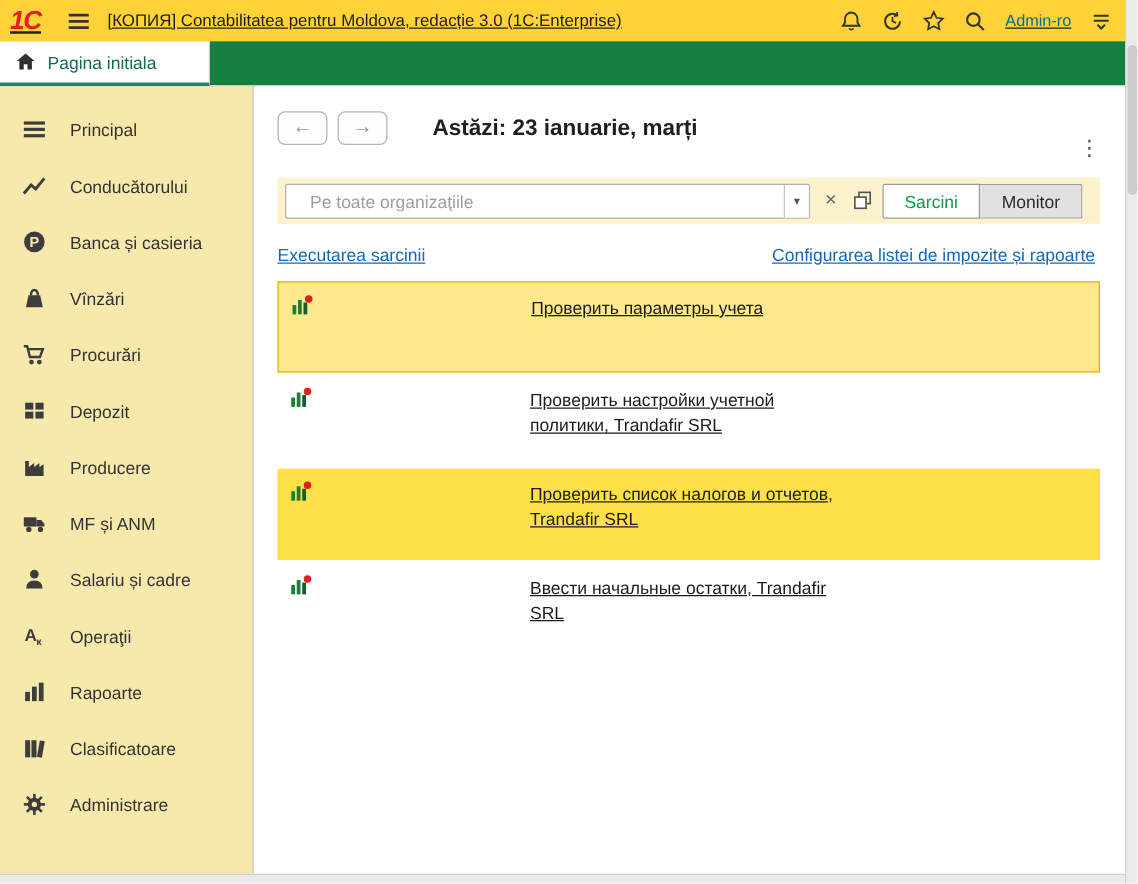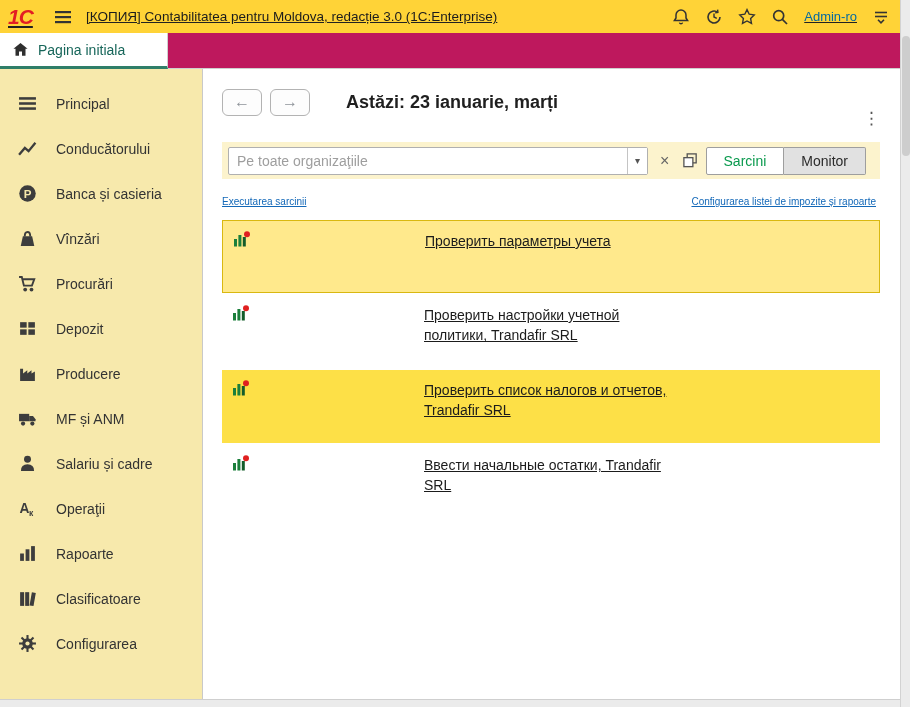--- a/index.html
+++ b/index.html
@@ -24,21 +24,21 @@
   
   .v-scrollbar {
     position:absolute; top:0; right:0; width:10px; height:707px;
     background:#ebebeb; border-left:1px solid #d2d2d2;
   }
   .v-thumb { position:absolute; top:36px; left:1px; width:8px; height:120px; background:#cdcdcd; border-radius:4px; }
 
   
   .tabbar {
     position:absolute; top:33px; left:0; width:900px; height:36px;
-    background:#be185d; border-bottom:1px solid #cfcfcf;
+    background:#15803d; border-bottom:1px solid #cfcfcf;
   }
   .tab-active {
     position:absolute; left:0; top:0; width:168px; height:36px; background:#fff;
     border-right:1px solid #cfcfcf; border-bottom:3px solid #2f7e68;
     display:flex; align-items:center; gap:9px; padding:0 12px; cursor:pointer;
   }
   .tab-label { font-size:14px; color:#17665a; }
 
   
   .sidebar {
@@ -61,38 +61,38 @@
   .page-title { font-size:18px; color:#1f1f1f; margin-left:28px;font-weight:bold; }
   .kebab { position:absolute; right:0; top:22px; font-size:17px; color:#555; cursor:pointer; line-height:1; }
 
   .filter-strip {
     margin-top:26px; height:37px; background:#fcf3cd;
     display:flex; align-items:center; padding:0 14px 0 6px;
   }
   .org-input-wrap { position:relative; width:420px; height:28px; }
   .org-input {
     width:100%; height:28px; border:1px solid #b0b0b0; background:#fff; border-radius:2px;
-    font-family:"Liberation Sans", sans-serif; font-size:14px; color:#333; padding:0 26px 0 8px; outline:none;
+    font-family:"Liberation Sans", sans-serif; font-size:14px; color:#333; padding:0 26px 0 19px; outline:none;
   }
   .org-input::placeholder { color:#9e9e9e; }
   .dd-btn {
     position:absolute; right:1px; top:1px; width:20px; height:26px; border-left:1px solid #c4c4c4;
     display:flex; align-items:center; justify-content:center; font-size:10px; color:#555; cursor:pointer; background:#fff;
   }
   .clear-btn { margin-left:8px; font-size:16px; color:#666; cursor:pointer; padding:2px 4px; }
   .pick-btn { margin-left:6px; width:23px; height:23px; display:flex; align-items:center; justify-content:center; cursor:pointer; }
   .seg-btn {
     height:28px; padding:0 17px; font-size:14px; border:1px solid #9e9e9e; cursor:pointer;
     display:flex; align-items:center; font-family:"Liberation Sans", sans-serif;
   }
   .btn-sarcini { margin-left:auto; background:#fff; color:#0a9a4e; border-radius:2px 0 0 2px; }
   .btn-monitor { background:#e1e1e1; color:#2b2b2b; border-left:none; border-radius:0 2px 2px 0; }
 
   .links-row { margin-top:17px; display:flex; justify-content:space-between; padding-right:4px; }
-  .blue-link { font-size:10px; color:#1368b8; text-decoration:underline; cursor:pointer; }
+  .blue-link { font-size:14px; color:#1368b8; text-decoration:underline; cursor:pointer; }
 
   .tasks { margin-top:13px; }
   .task-row { position:relative; height:73px; margin-bottom:2px; background:#fff; }
   .task-row.striped { background:#fde047; }
   .task-row.selected { background:#ffe98c; border:1px solid #d9b810; }
   .task-icn { position:absolute; left:9px; top:9px; width:19px; height:19px; }
   .task-link {
     display:inline-block; margin:10px 0 0 202px; max-width:250px;
     font-size:14px; line-height:1.45; color:#1b1b1b; text-decoration:underline; cursor:pointer;
   }
@@ -283,21 +283,21 @@
         <rect x="1" y="8" width="4" height="2"></rect>
           <rect x="13" y="8" width="4" height="2"></rect>
         <rect x="8" y="1" width="2" height="4" transform="rotate(45 9 9)"></rect>
           <rect x="8" y="13" width="2" height="4" transform="rotate(45 9 9)"></rect>
         <rect x="1" y="8" width="4" height="2" transform="rotate(45 9 9)"></rect>
           <rect x="13" y="8" width="4" height="2" transform="rotate(45 9 9)"></rect>
         <circle cx="9" cy="9" r="5"></circle>
       </g>
       <circle cx="9" cy="9" r="2" fill="#f7e9ac"></circle>
     </svg>
-    <span class="sb-label">Configurarea</span>
+    <span class="sb-label">Administrare</span>
   </div>
 
 </div>
 
 <div class="content">
   <div class="main-inner">
 
     <div class="nav-row">
       <span class="nav-btn">←</span>
       <span class="nav-btn">→</span>

